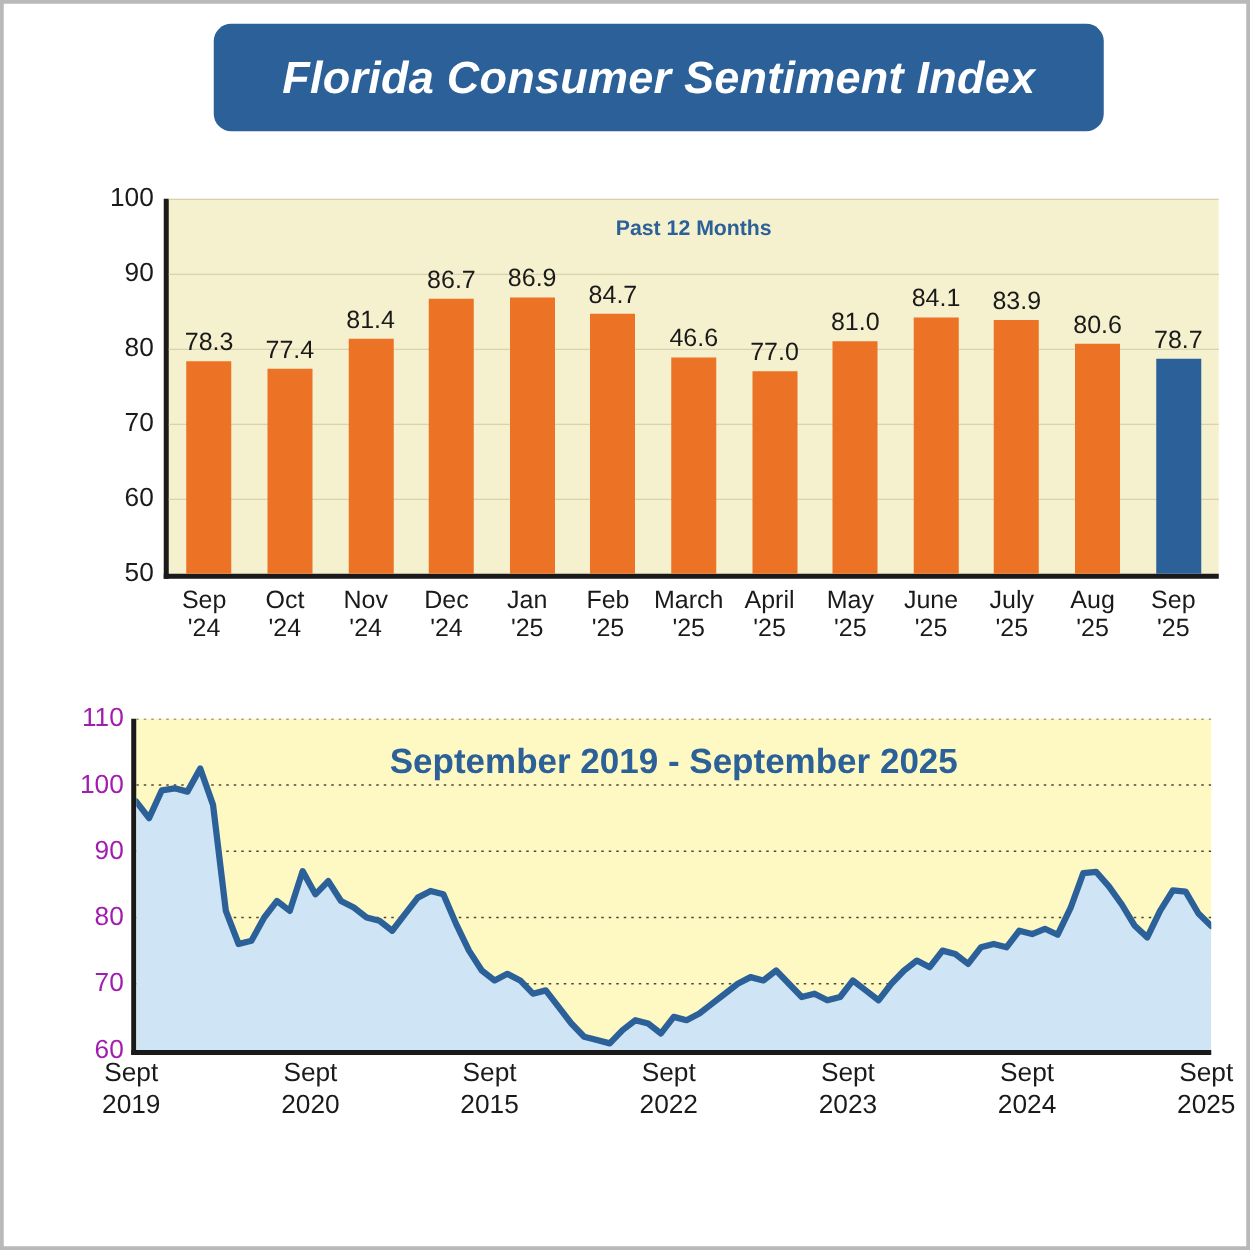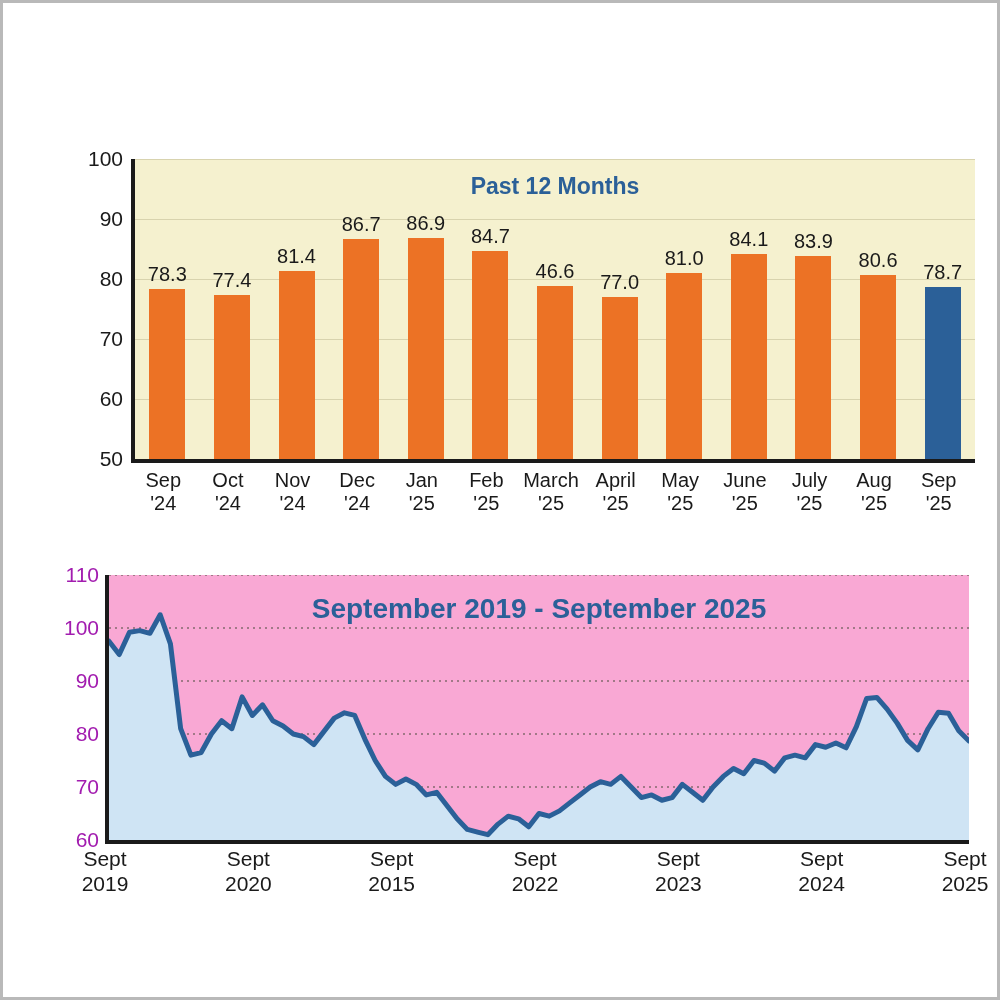--- a/index.html
+++ b/index.html
@@ -70,21 +70,21 @@
     width: 100%;
     height: 1px;
     background: #d8d3ae;
   }
   #bar-subtitle {
     position: absolute;
     top: 14px;
     width: 100%;
     text-align: center;
     color: #2b6098;
-    font-size: 23px;
+    font-size: 17px;
     font-weight: bold;
   }
   .bar-col {
     position: absolute;
     bottom: 0;
     width: 100%;
     display: flex;
     flex-direction: column;
     align-items: center;
     justify-content: flex-end;
@@ -124,21 +124,21 @@
     top: 562px;
     width: 944px;
     height: 380px;
   }
   #line-plot {
     position: absolute;
     left: 74px;
     top: 10px;
     width: 860px;
     height: 265px;
-    background: #f9a8d4;
+    background: #fef9c3;
     border-left: 4px solid #1a1a1a;
     border-bottom: 4px solid #1a1a1a;
   }
   #line-subtitle {
     position: absolute;
     top: 18px;
     width: 100%;
     text-align: center;
     color: #2b6098;
     font-size: 28px;
@@ -172,20 +172,23 @@
     font-size: 19px;
     font-style: italic;
     color: #1a1a1a;
   }
 </style>
 </head>
 <body>
 
 <div id="page">
 
+  <div id="title-banner">
+    <div id="title-text">Florida Consumer Sentiment Index</div>
+  </div>
 
   <div id="bar-chart">
     <div id="bar-yticks">
         <div class="bar-ytick" style="top: 308px; right: 820px;">50</div>
         <div class="bar-ytick" style="top: 248px; right: 820px;">60</div>
         <div class="bar-ytick" style="top: 188px; right: 820px;">70</div>
         <div class="bar-ytick" style="top: 128px; right: 820px;">80</div>
         <div class="bar-ytick" style="top: 68px; right: 820px;">90</div>
         <div class="bar-ytick" style="top: 8px; right: 820px;">100</div>
       </div>

